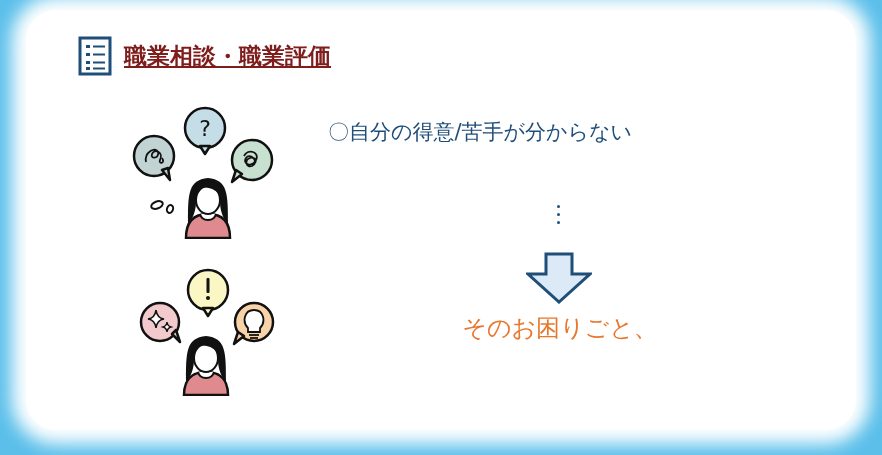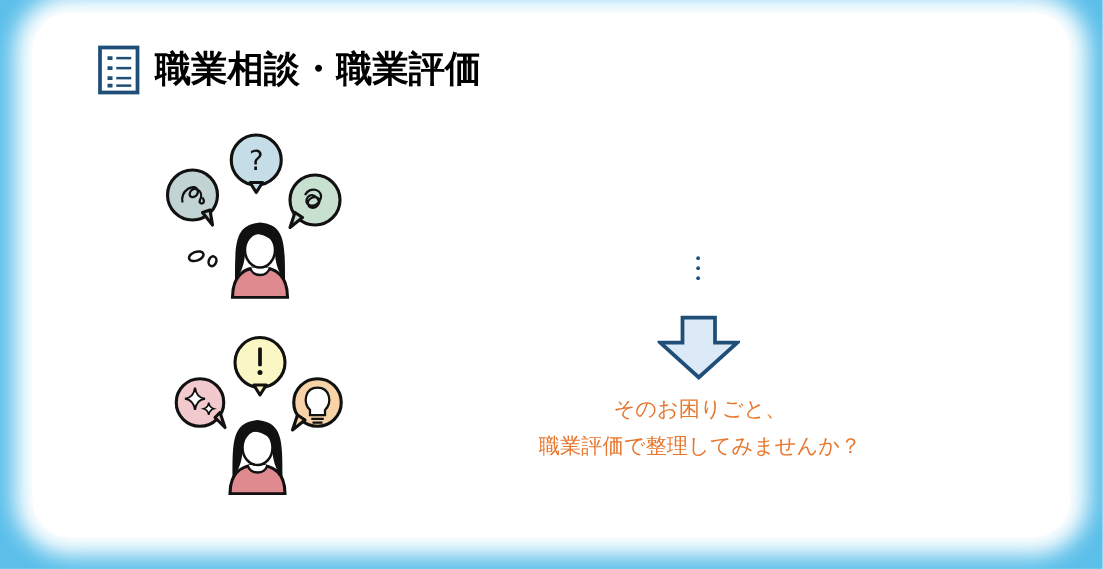--- a/index.html
+++ b/index.html
@@ -16,39 +16,39 @@
     position:absolute; left:26px; top:10px; width:830px; height:420px;
     background:#ffffff; border-radius:30px;
     box-shadow: 0 0 18px 14px #ffffff;
   }
   .title-row {
     position:absolute; left:78px; top:34px; height:44px;
     display:flex; align-items:center;
   }
   .title-icon { width:34px; height:40px; margin-right:12px; }
   .title-text {
-    font-size:29px; font-weight:bold; color:#000000; letter-spacing:0px;
+    font-size:23px; font-weight:bold; color:#7f1d1d; letter-spacing:0px;text-decoration:underline;
   }
   .figure { position:absolute; }
   .fig1 { left:132px; top:104px; width:150px; height:135px; }
   .fig2 { left:138px; top:266px; width:140px; height:130px; }
   .list {
     position:absolute; left:328px; top:118px;
     font-size:21px; color:#1f4e79; line-height:29px;
   }
   .list-item { white-space:nowrap; }
   .ellipsis {
     position:absolute; left:550px; top:205px; width:16px;
     display:flex; flex-direction:column; align-items:center; gap:5px;
   }
   .ellipsis span { width:3px; height:3px; background:#1f4e79; border-radius:50%; display:block; }
   .arrow { position:absolute; left:526px; top:252px; width:66px; height:52px; }
   .message {
     position:absolute; left:370px; top:314px; width:380px;
-    text-align:center; color:#e8772e; font-size:17px; line-height:29px;
+    text-align:center; color:#e8772e; font-size:24px; line-height:29px;
   }
 </style>
 </head>
 <body>
 
 <div class="frame"></div>
 <div class="card"></div>
 
 <div class="title-row">
   <svg class="title-icon" viewBox="0 0 34 40">
@@ -117,28 +117,28 @@
   <g>
     <path d="M46 129 C46 110 58 106 68 106 C78 106 90 110 90 129 Z" fill="#de8a8e" stroke="#111" stroke-width="2.5"></path>
     <path d="M60 106 C62 114 74 114 76 106" fill="#fff" stroke="#111" stroke-width="2"></path>
     <path d="M48 116 C48 86 48 72 68 70 C88 72 88 86 88 116 C82 110 80 100 80 94 L56 94 C56 100 54 110 48 116 Z" fill="#111"></path>
     <ellipse cx="68" cy="92" rx="12" ry="14" fill="#fff" stroke="#111" stroke-width="2"></ellipse>
     <path d="M55 88 C58 78 68 76 80 86 C80 76 74 72 68 72 C58 72 54 80 55 88 Z" fill="#111"></path>
   </g>
 </svg>
 
 <div class="list">
+  <div class="list-item">〇自分の得意/苦手が分からない</div>
 </div>
 
 <div class="ellipsis">
   <span></span>
     <span></span>
     <span></span>
 </div>
 
 <svg class="arrow" viewBox="0 0 66 52">
   <path d="M20 2 L46 2 L46 22 L64 22 L33 50 L2 22 L20 22 Z" fill="#dce9f6" stroke="#1f4e79" stroke-width="3" stroke-linejoin="miter"></path>
 </svg>
 
 <div class="message">
   <div>そのお困りごと、</div>
-  <div>職業評価で整理してみませんか？</div>
 </div>
 
 </body></html>

